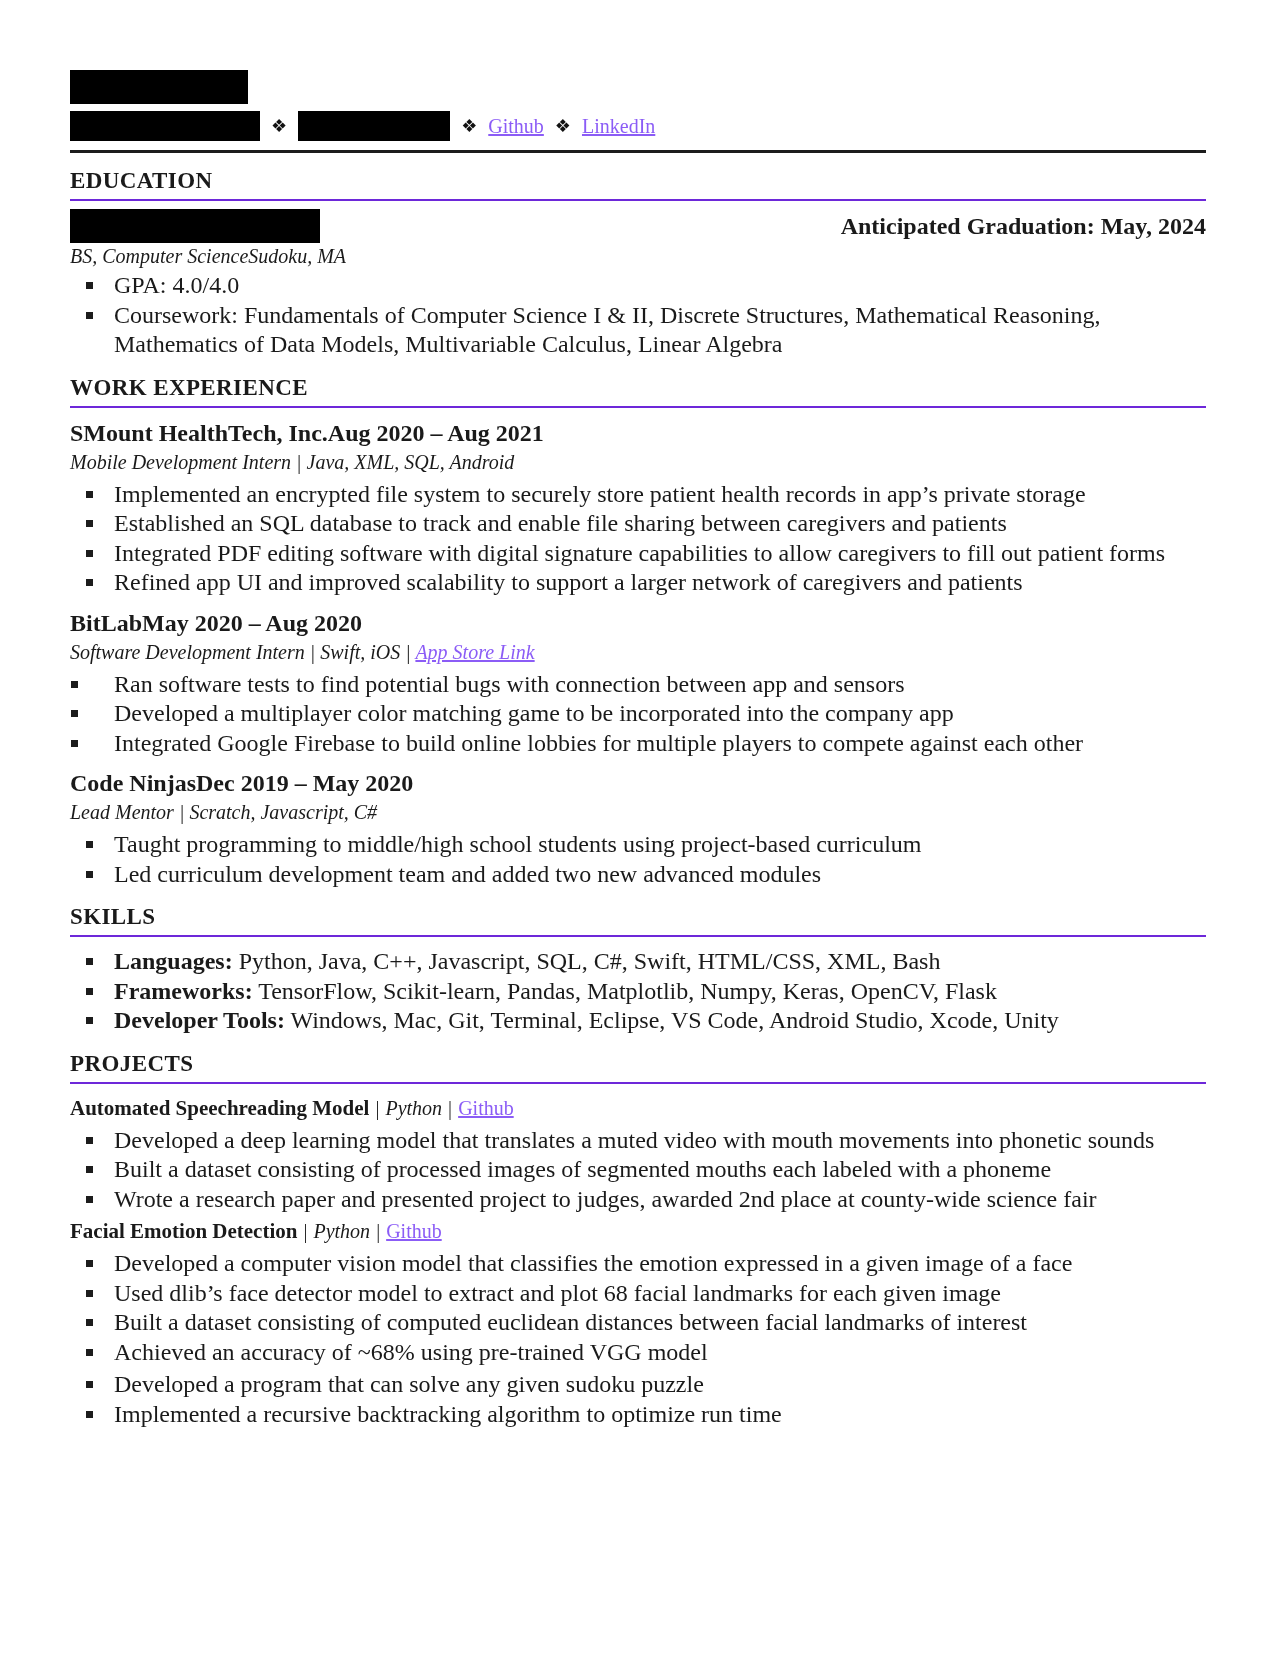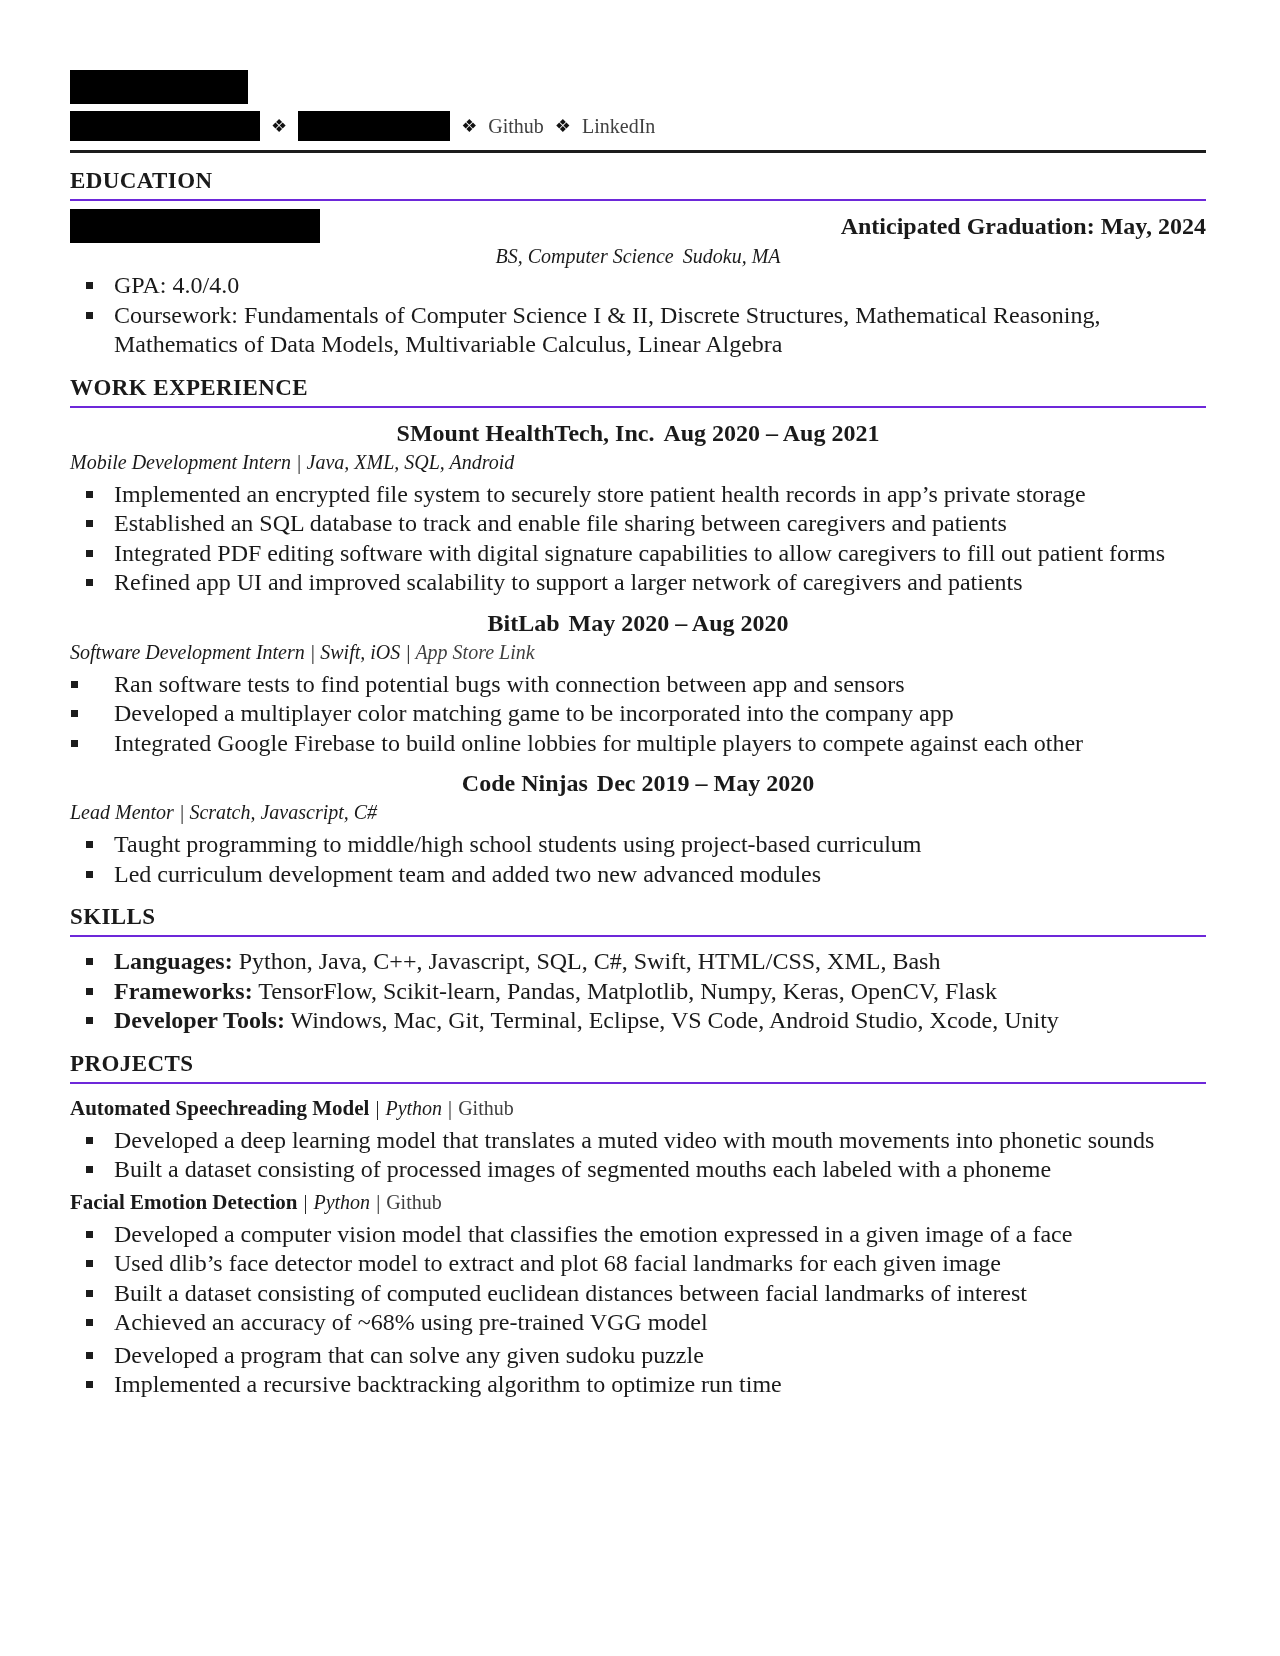--- a/index.html
+++ b/index.html
@@ -14,29 +14,29 @@
   .contact-box-1 { width:190px; height:30px; }
   .contact-box-2 { width:152px; height:30px; }
 
   .contact-line {
     display:flex; align-items:center; gap:11px;
     font-size:20px; padding-bottom:9px;
     border-bottom:3px solid #1c1c1c;
   }
   .diamond { font-size:18px; color:#111; line-height:1; }
 
-  a.lnk { color:#404040; cursor:pointer; }
+  a.lnk { color:#8b5cf6; text-decoration:underline; cursor:pointer; }
 
   .section-title {
     font-size:23px; font-weight:bold; letter-spacing:0.4px;
     margin-top:14px; padding-bottom:4px; line-height:28px;
     border-bottom:2px solid #6d28d9;
   }
 
-  .row { display:flex; justify-content:center; align-items:baseline;gap:9px; }
+  .row { display:flex; justify-content:flex-start; align-items:baseline; }
   .edu-row { margin-top:8px; display:flex; justify-content:space-between; align-items:center; }
   .bold21 { font-size:24px; font-weight:bold; }
   .ital20 { font-size:20px; font-style:italic; }
   .edu-sub { margin-top:2px; }
 
   ul.blt { margin:3px 0 0 0; padding:0; list-style:none; }
   ul.blt li {
     font-size:24px; line-height:29.5px; position:relative;
     padding-left:44px;
   }
@@ -150,20 +150,21 @@
   <div>
     <div class="section-title">PROJECTS</div>
 
     <div>
       <div class="proj-head">
         <span class="proj-name">Automated Speechreading Model</span><span class="proj-sep">|</span><span class="proj-tech">Python</span><span class="proj-sep">|</span><a class="lnk">Github</a>
       </div>
       <ul class="blt">
         <li>Developed a deep learning model that translates a muted video with mouth movements into phonetic sounds</li>
         <li>Built a dataset consisting of processed images of segmented mouths each labeled with a phoneme</li>
+        <li>Wrote a research paper and presented project to judges, awarded 2nd place at county-wide science fair</li>
       </ul>
     </div>
 
     <div>
       <div class="proj-head tight">
         <span class="proj-name">Facial Emotion Detection</span><span class="proj-sep">|</span><span class="proj-tech">Python</span><span class="proj-sep">|</span><a class="lnk">Github</a>
       </div>
       <ul class="blt">
         <li>Developed a computer vision model that classifies the emotion expressed in a given image of a face</li>
         <li>Used dlib’s face detector model to extract and plot 68 facial landmarks for each given image</li>

